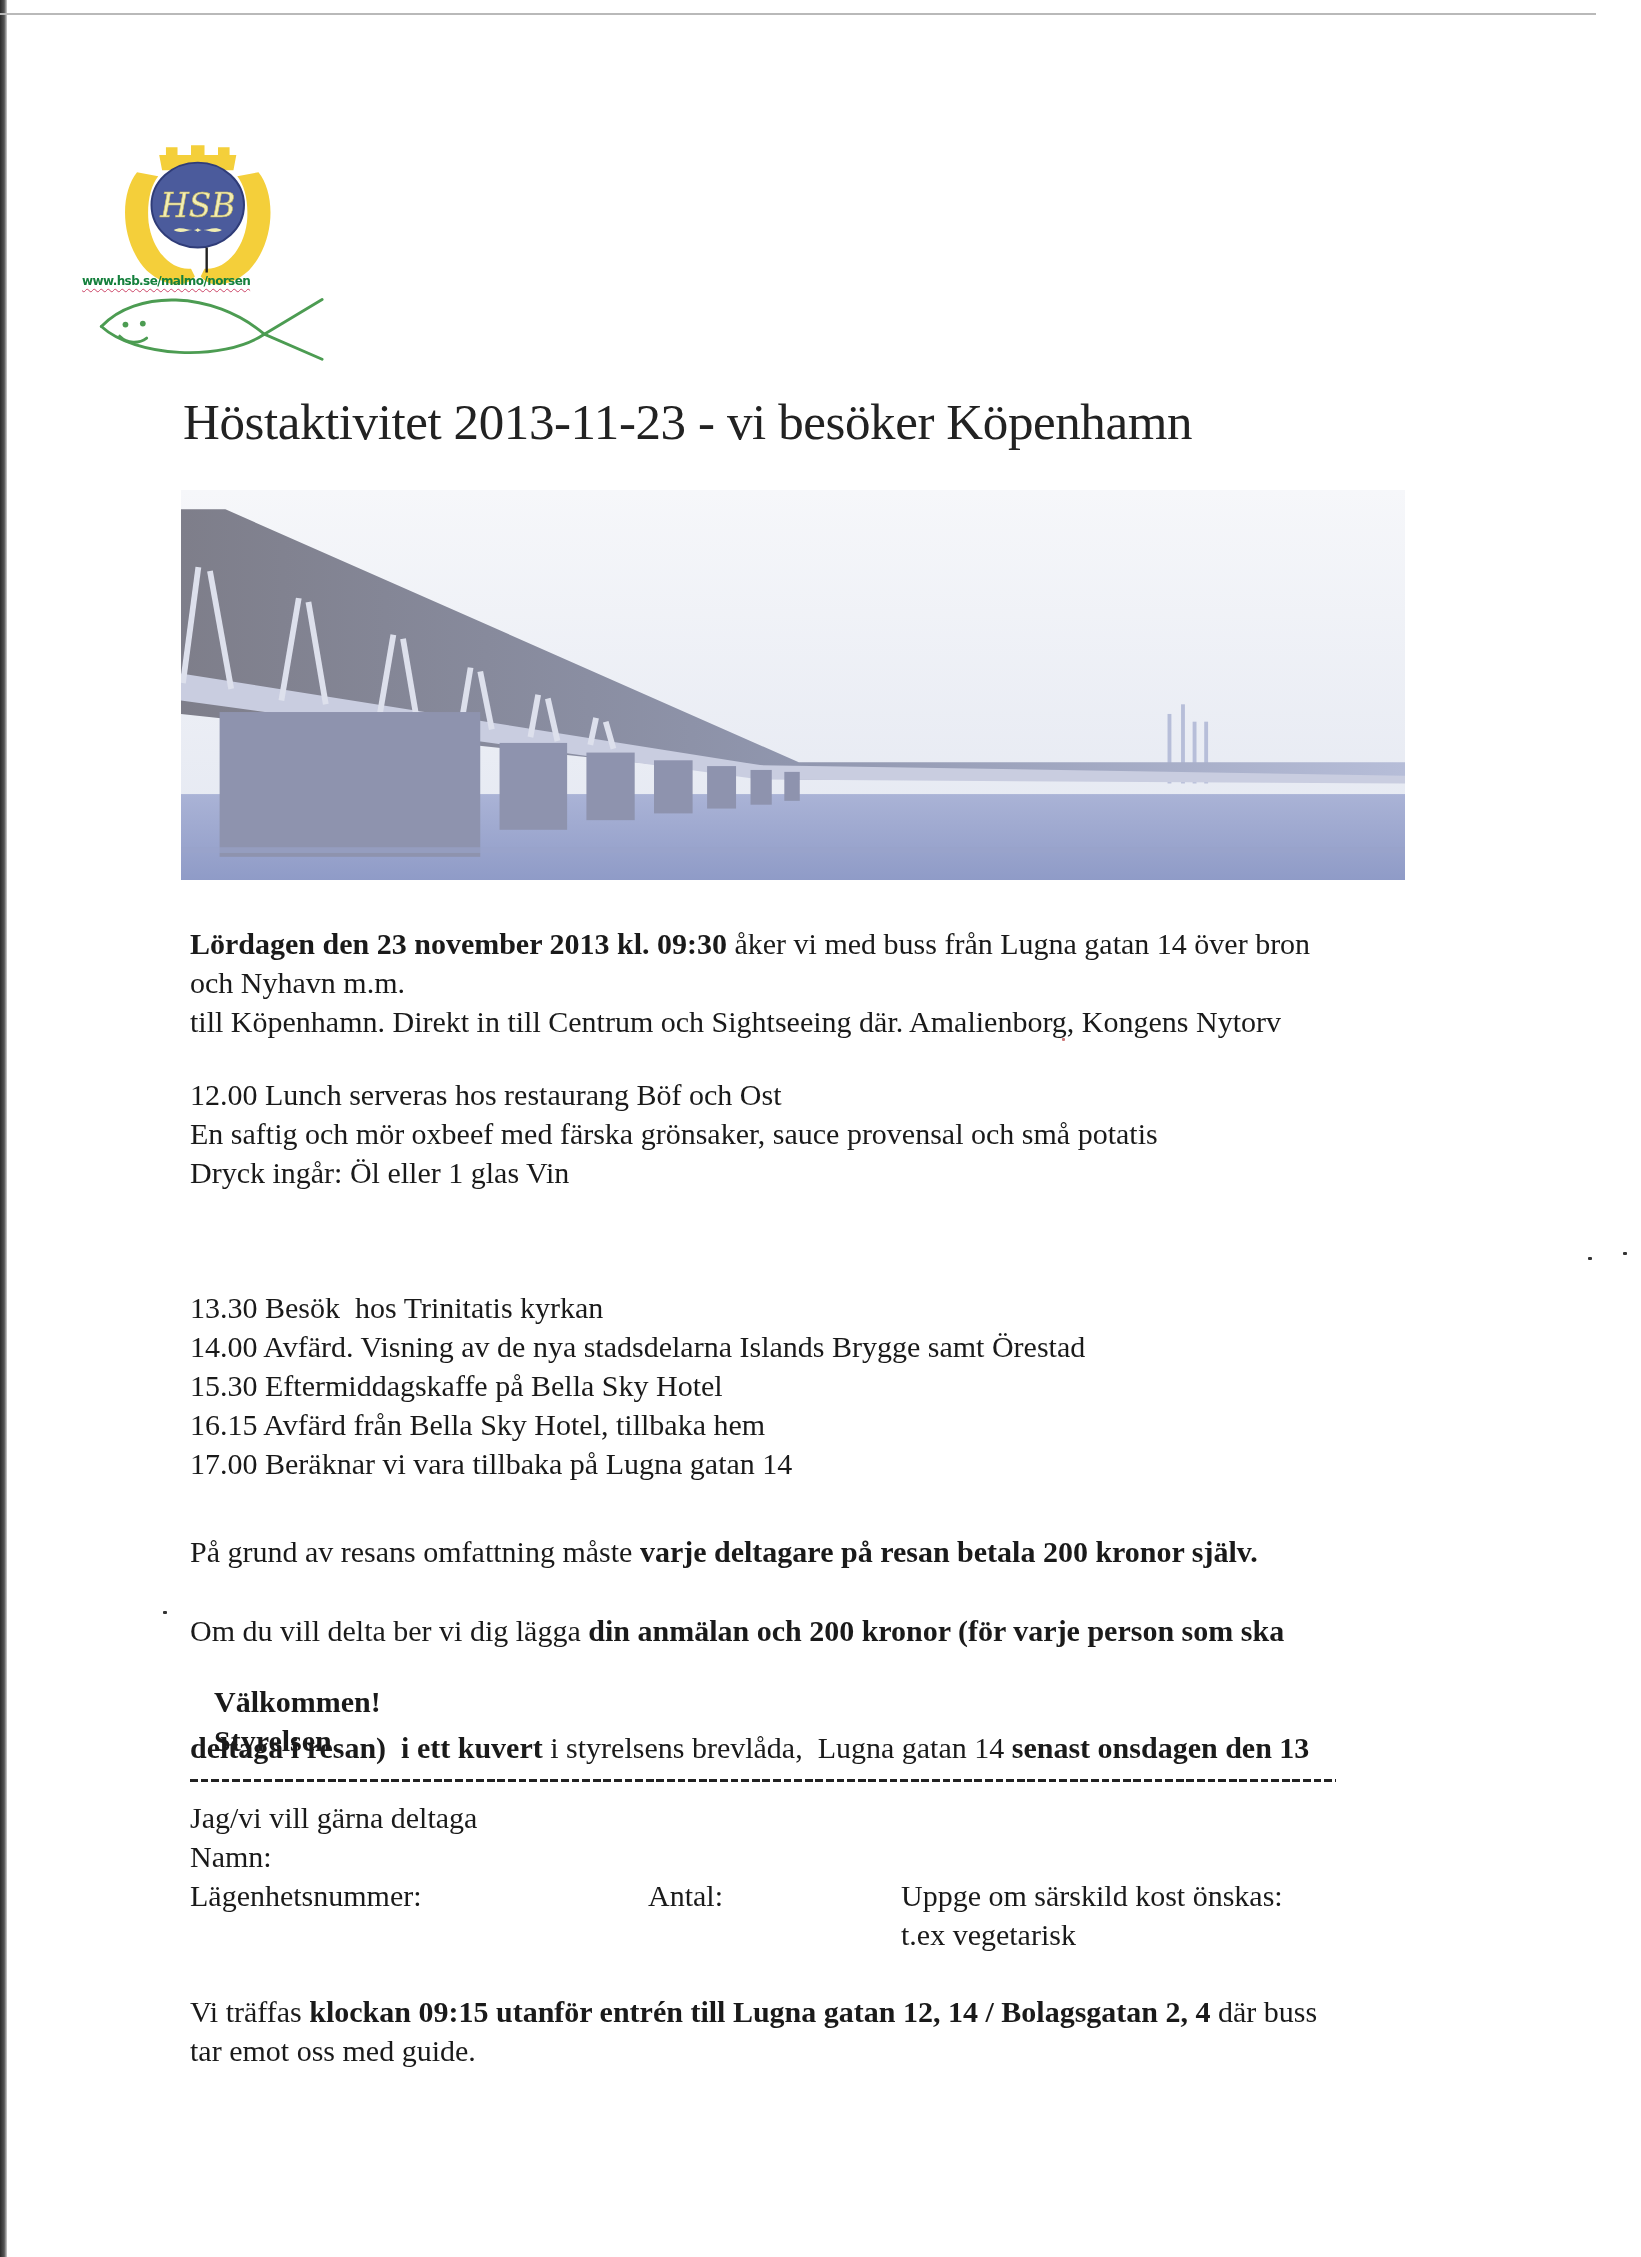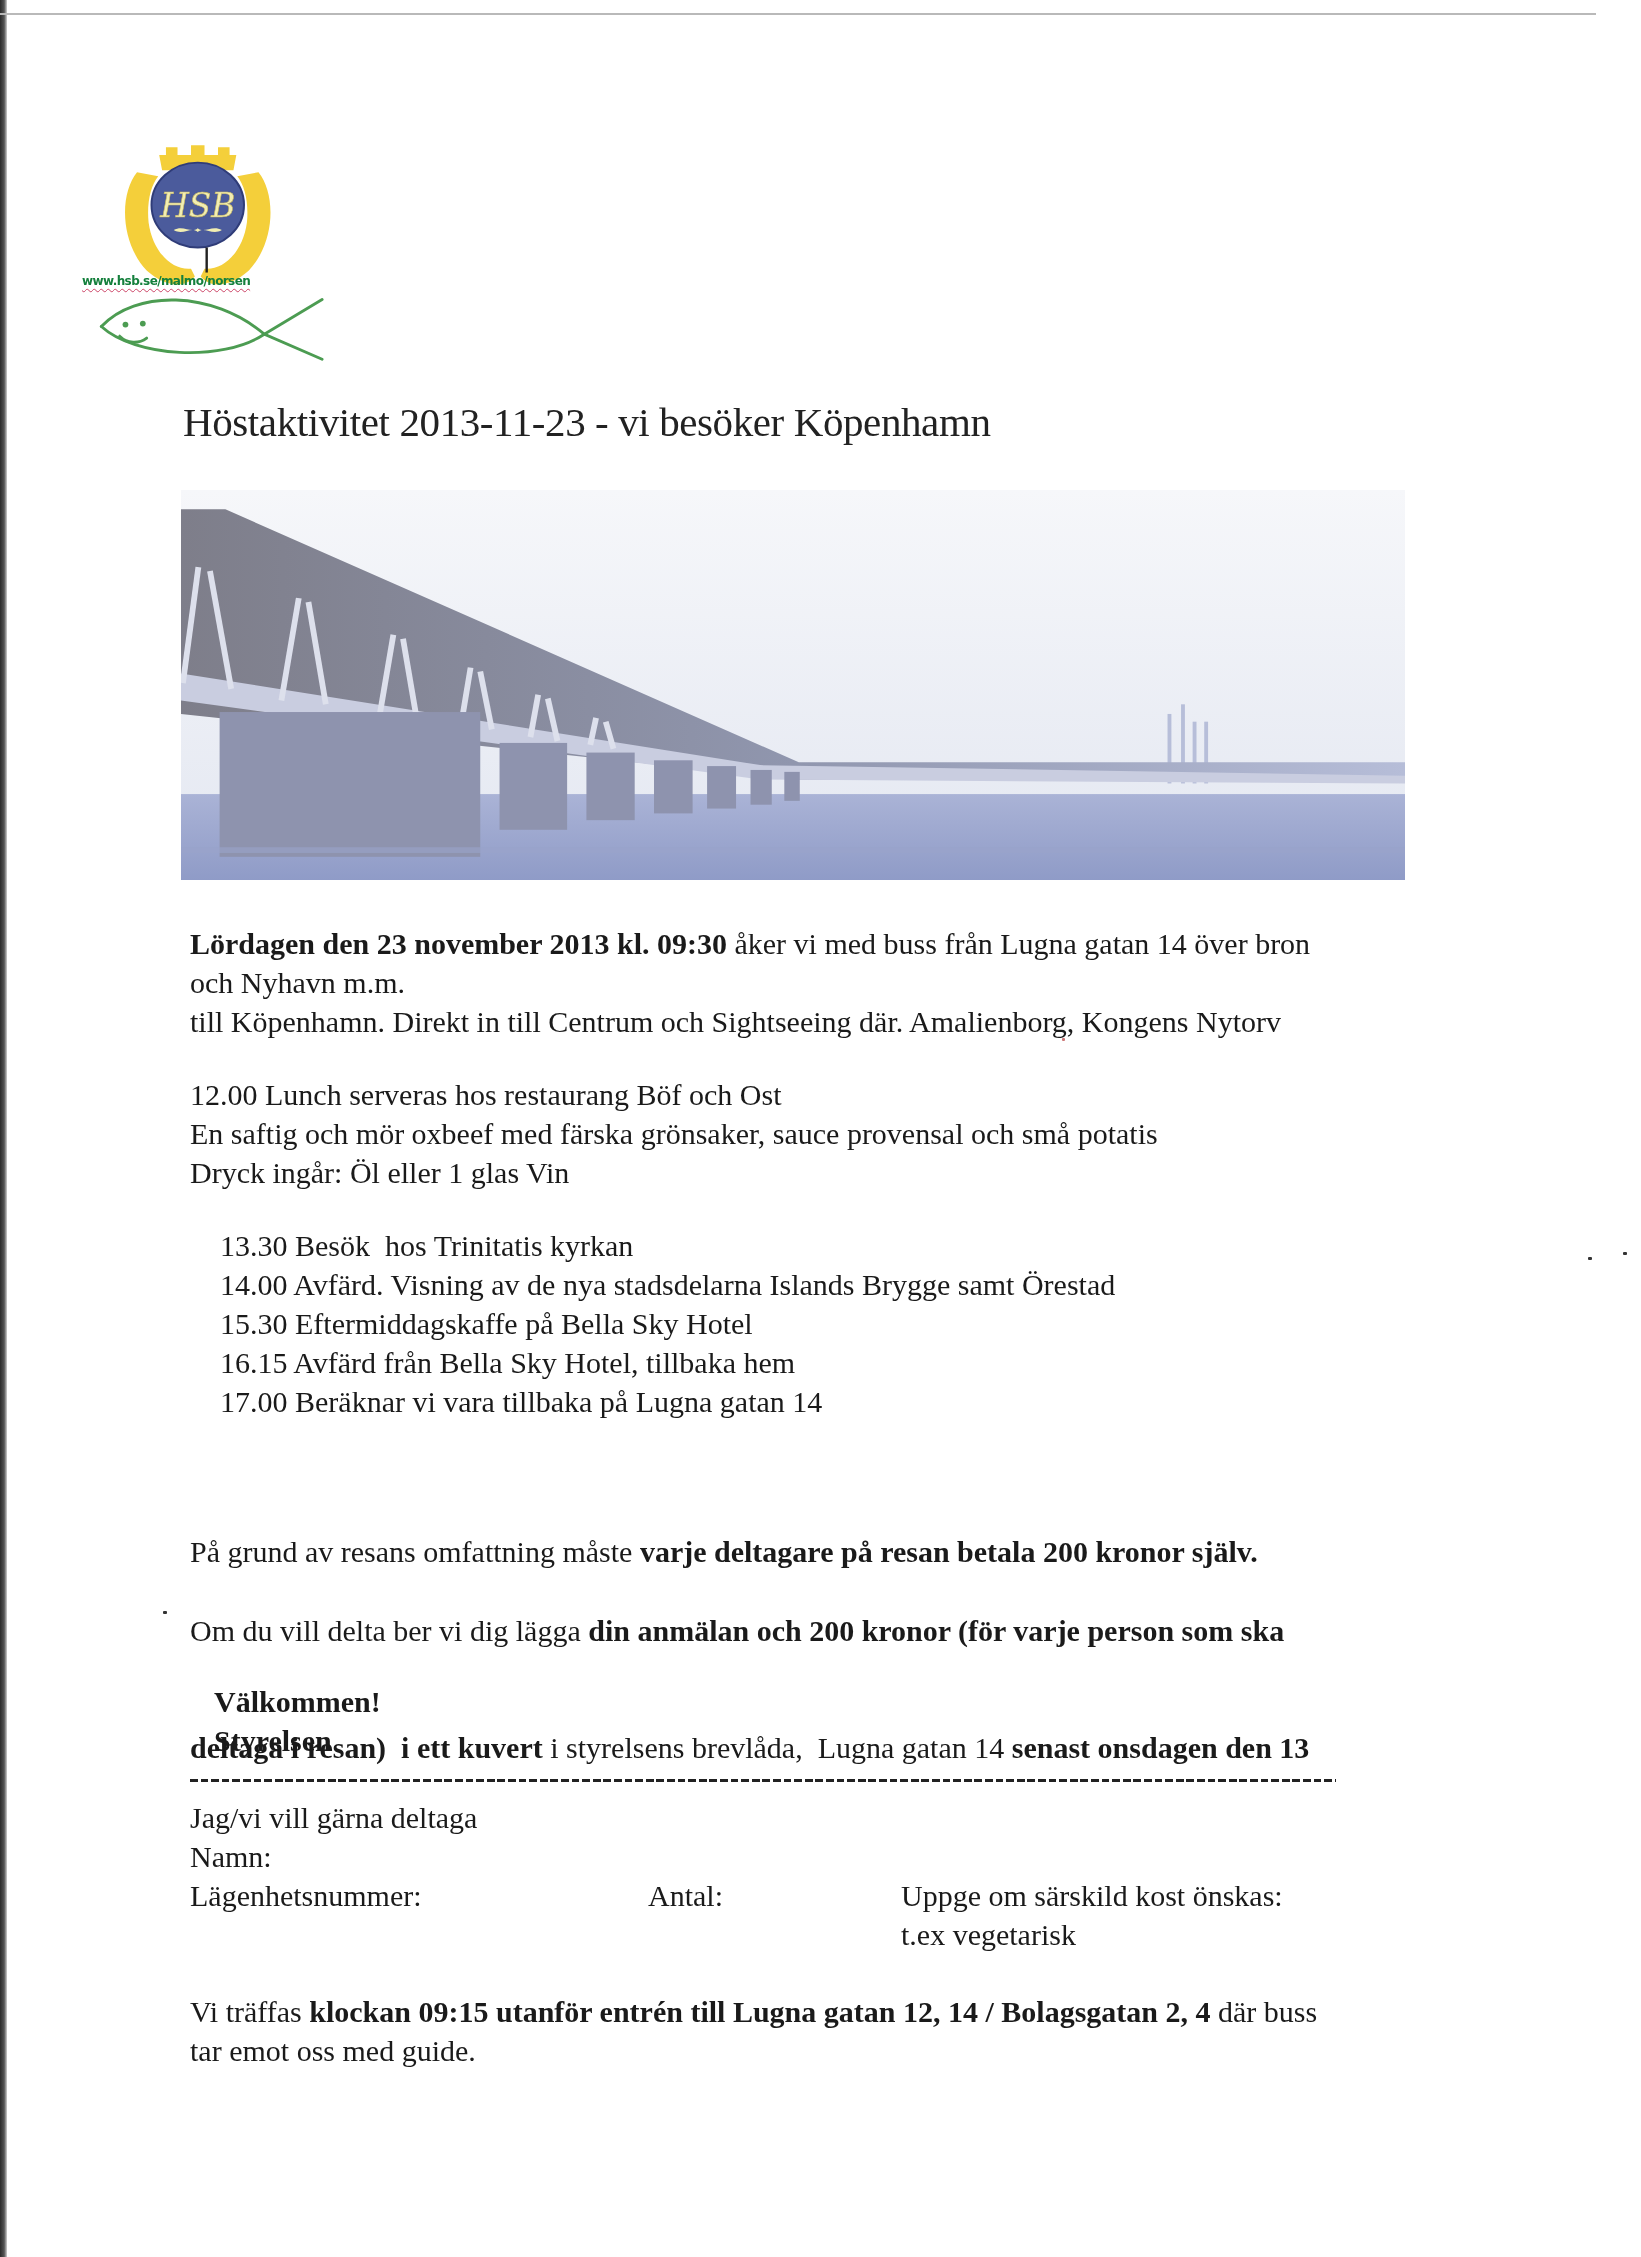--- a/index.html
+++ b/index.html
@@ -9,31 +9,31 @@
                background: linear-gradient(90deg, #2a2a2a 0, #555 60%, #cfcfcf 100%); }
   .scan-top { position: absolute; left: 0; top: 12.6px; width: 1596px; height: 2.9px; background: #b9b9b9; }
   .speck { position: absolute; width: 3.9px; height: 2.9px; background: #333; border-radius: 1px; }
 
   .logo { position: absolute; left: 77px; top: 126px; width: 309px; height: 241px; }
   .logo-url { position: absolute; left: 82px; top: 274px; font-family: "DejaVu Sans", sans-serif;
               font-size: 12px; font-weight: bold; letter-spacing: -0.6px; color: #15803d;
               text-decoration: underline wavy #c46; text-decoration-thickness: 1px; text-underline-offset: 2.9px; }
 
   .title { position: absolute; left: 183px; top: 388px; margin: 0; font-weight: normal;
-           font-size: 41px; line-height: 68px; letter-spacing: -0.4px; white-space: nowrap; color: #222; }
+           font-size: 51px; line-height: 68px; letter-spacing: -0.4px; white-space: nowrap; color: #222; }
 
   .hero { position: absolute; left: 181px; top: 490px; width: 1224px; height: 390px; overflow: hidden; }
 
   .txt { position: absolute; left: 190px; font-size: 30px; line-height: 39px; white-space: nowrap; }
   .txt b { font-weight: bold; }
   .line { display: block; height: 39px; }
 
   .p1 { top: 924px; }
   .p2 { top: 1075px; }
-  .p3 { top: 1226px; margin-left: 30px; }
+  .p3 { top: 1288px; }
   .p4 { top: 1532px; }
   .p5 { top: 1533px; }
   .p6 { top: 1682px; font-weight: bold; margin-left: 24px; }
   .dash { position: absolute; left: 190px; top: 1779px; width: 1146px; height: 2.9px;
           background: repeating-linear-gradient(90deg, #222 0 7.7px, transparent 7.7px 10.6px); }
   .form { position: absolute; left: 190px; top: 1798px; font-size: 30px; line-height: 39px; }
   .form-row { position: relative; height: 39px; white-space: nowrap; }
   .col-antal { position: absolute; left: 458px; top: 0; }
   .col-kost { position: absolute; left: 711px; top: 0; }
   .p7 { top: 1992px; }

